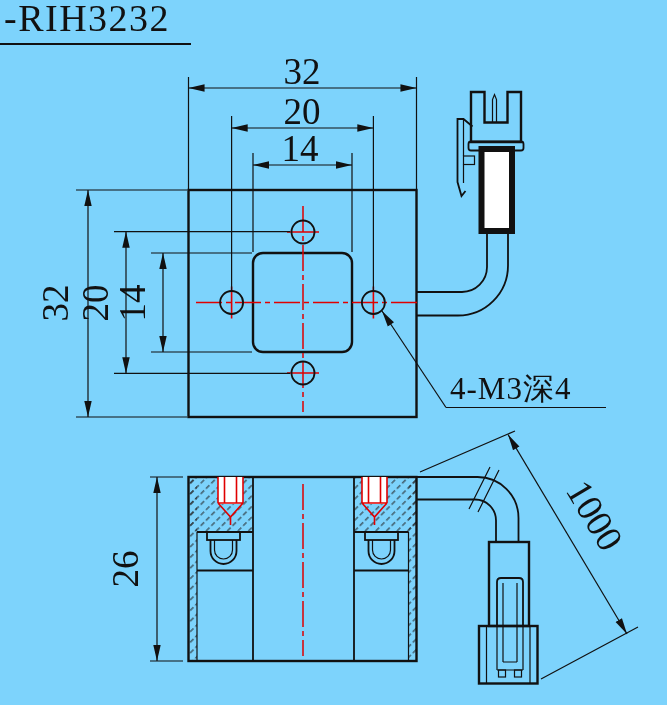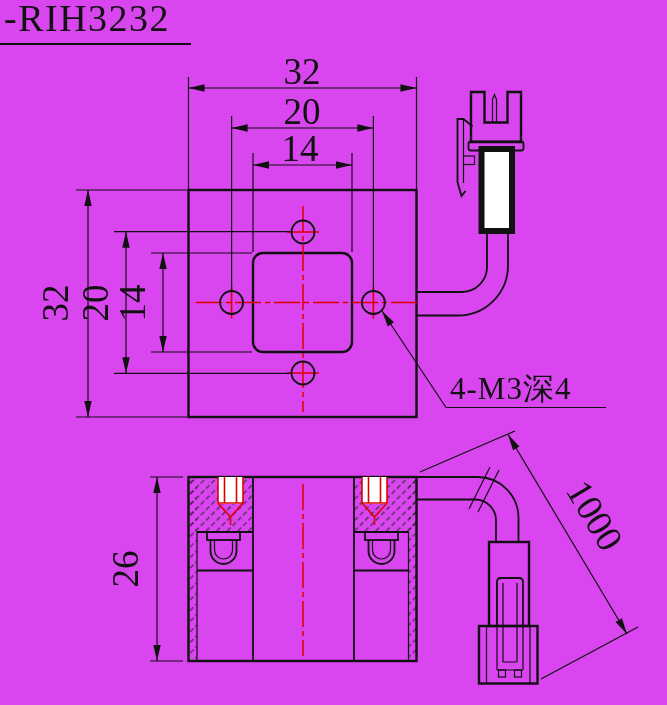--- a/index.html
+++ b/index.html
@@ -1,16 +1,16 @@
 <!DOCTYPE html>
 <html><head>
 <meta charset="utf-8">
 <style>
   html,body{margin:0;padding:0;background:#ffffff;}
-  .canvas{position:relative;width:667px;height:705px;background:#d946ef;overflow:hidden;}
+  .canvas{position:relative;width:667px;height:705px;background:#7dd3fc;overflow:hidden;}
   svg{display:block;}
   svg text{font-family:"Liberation Serif","DejaVu Serif",serif;fill:#111111;}
   .dim-t{font-size:37px;}
   .dim-note{font-size:31px;letter-spacing:1px;}
   .title-t{font-size:38px;letter-spacing:1.5px;}
   .thin{stroke:#111111;stroke-width:1.2;fill:none;}
   .mid{stroke:#111111;stroke-width:1.8;fill:none;}
   .main{stroke:#111111;stroke-width:2.4;fill:none;}
   .red{stroke:#e00000;stroke-width:1.6;fill:none;}
   .redcl{stroke:#e00000;stroke-width:1.5;fill:none;stroke-dasharray:26 4 5 4;}

